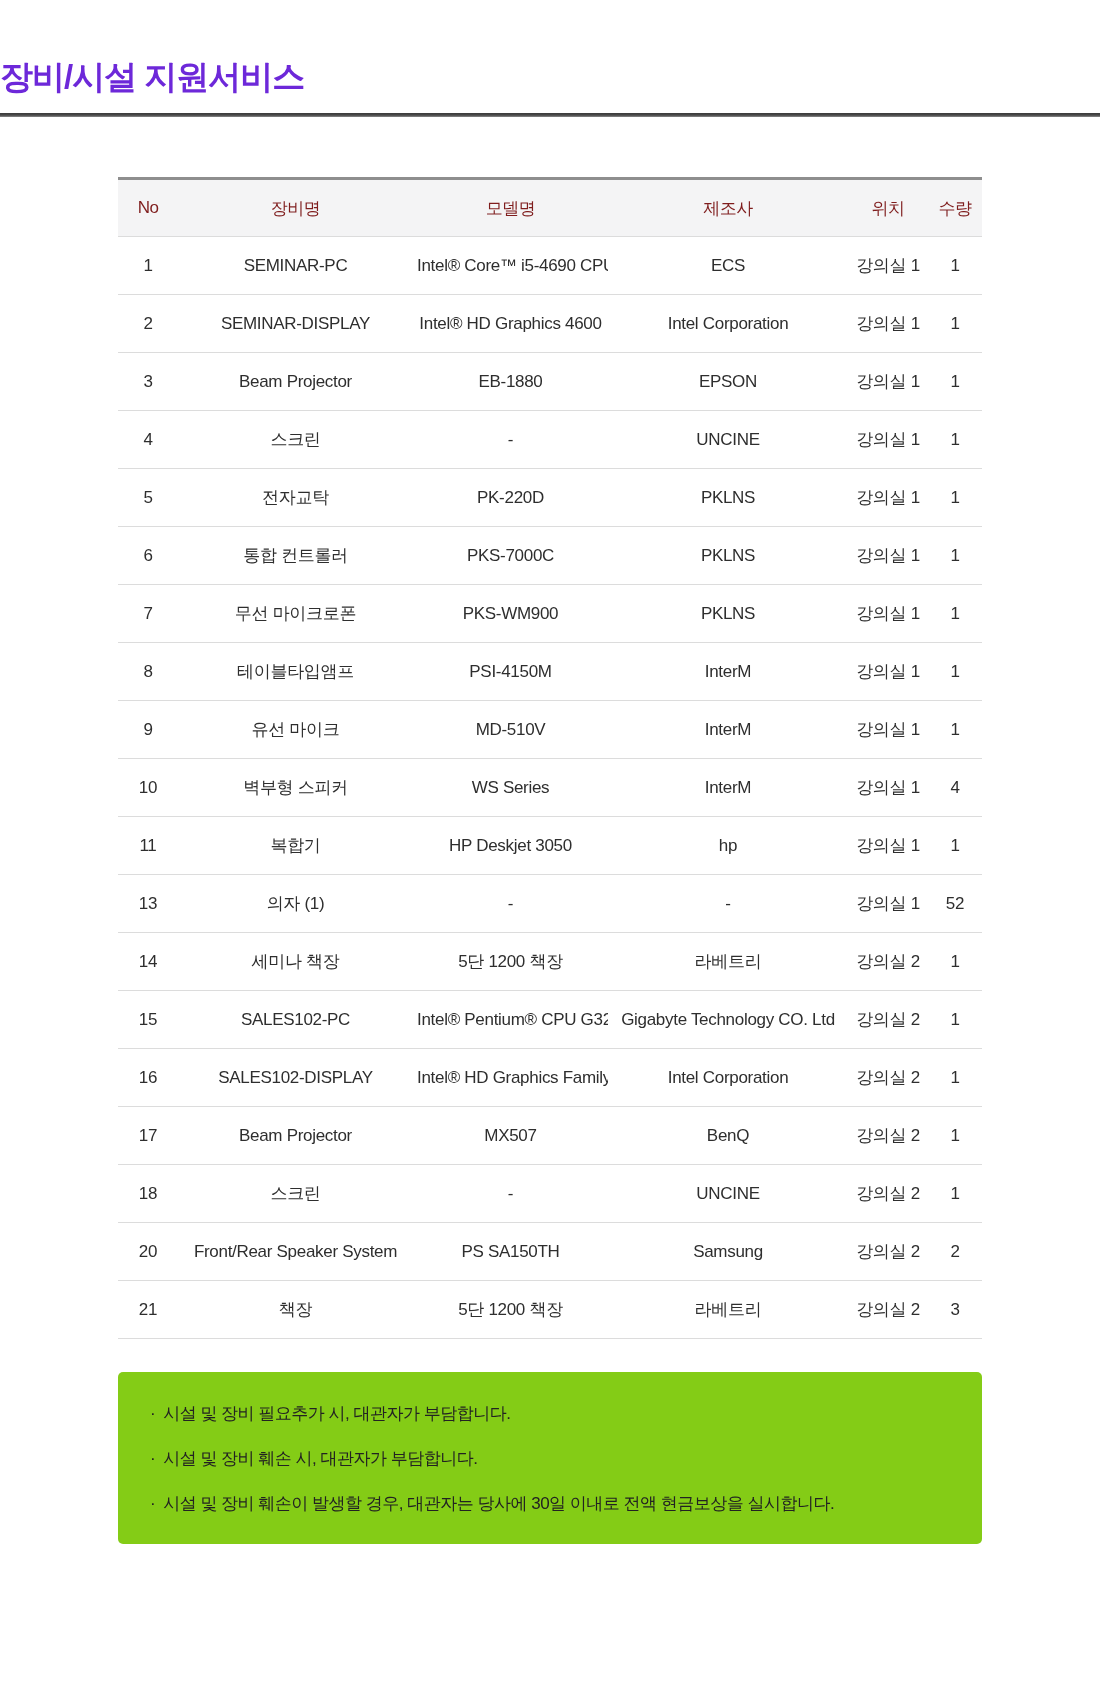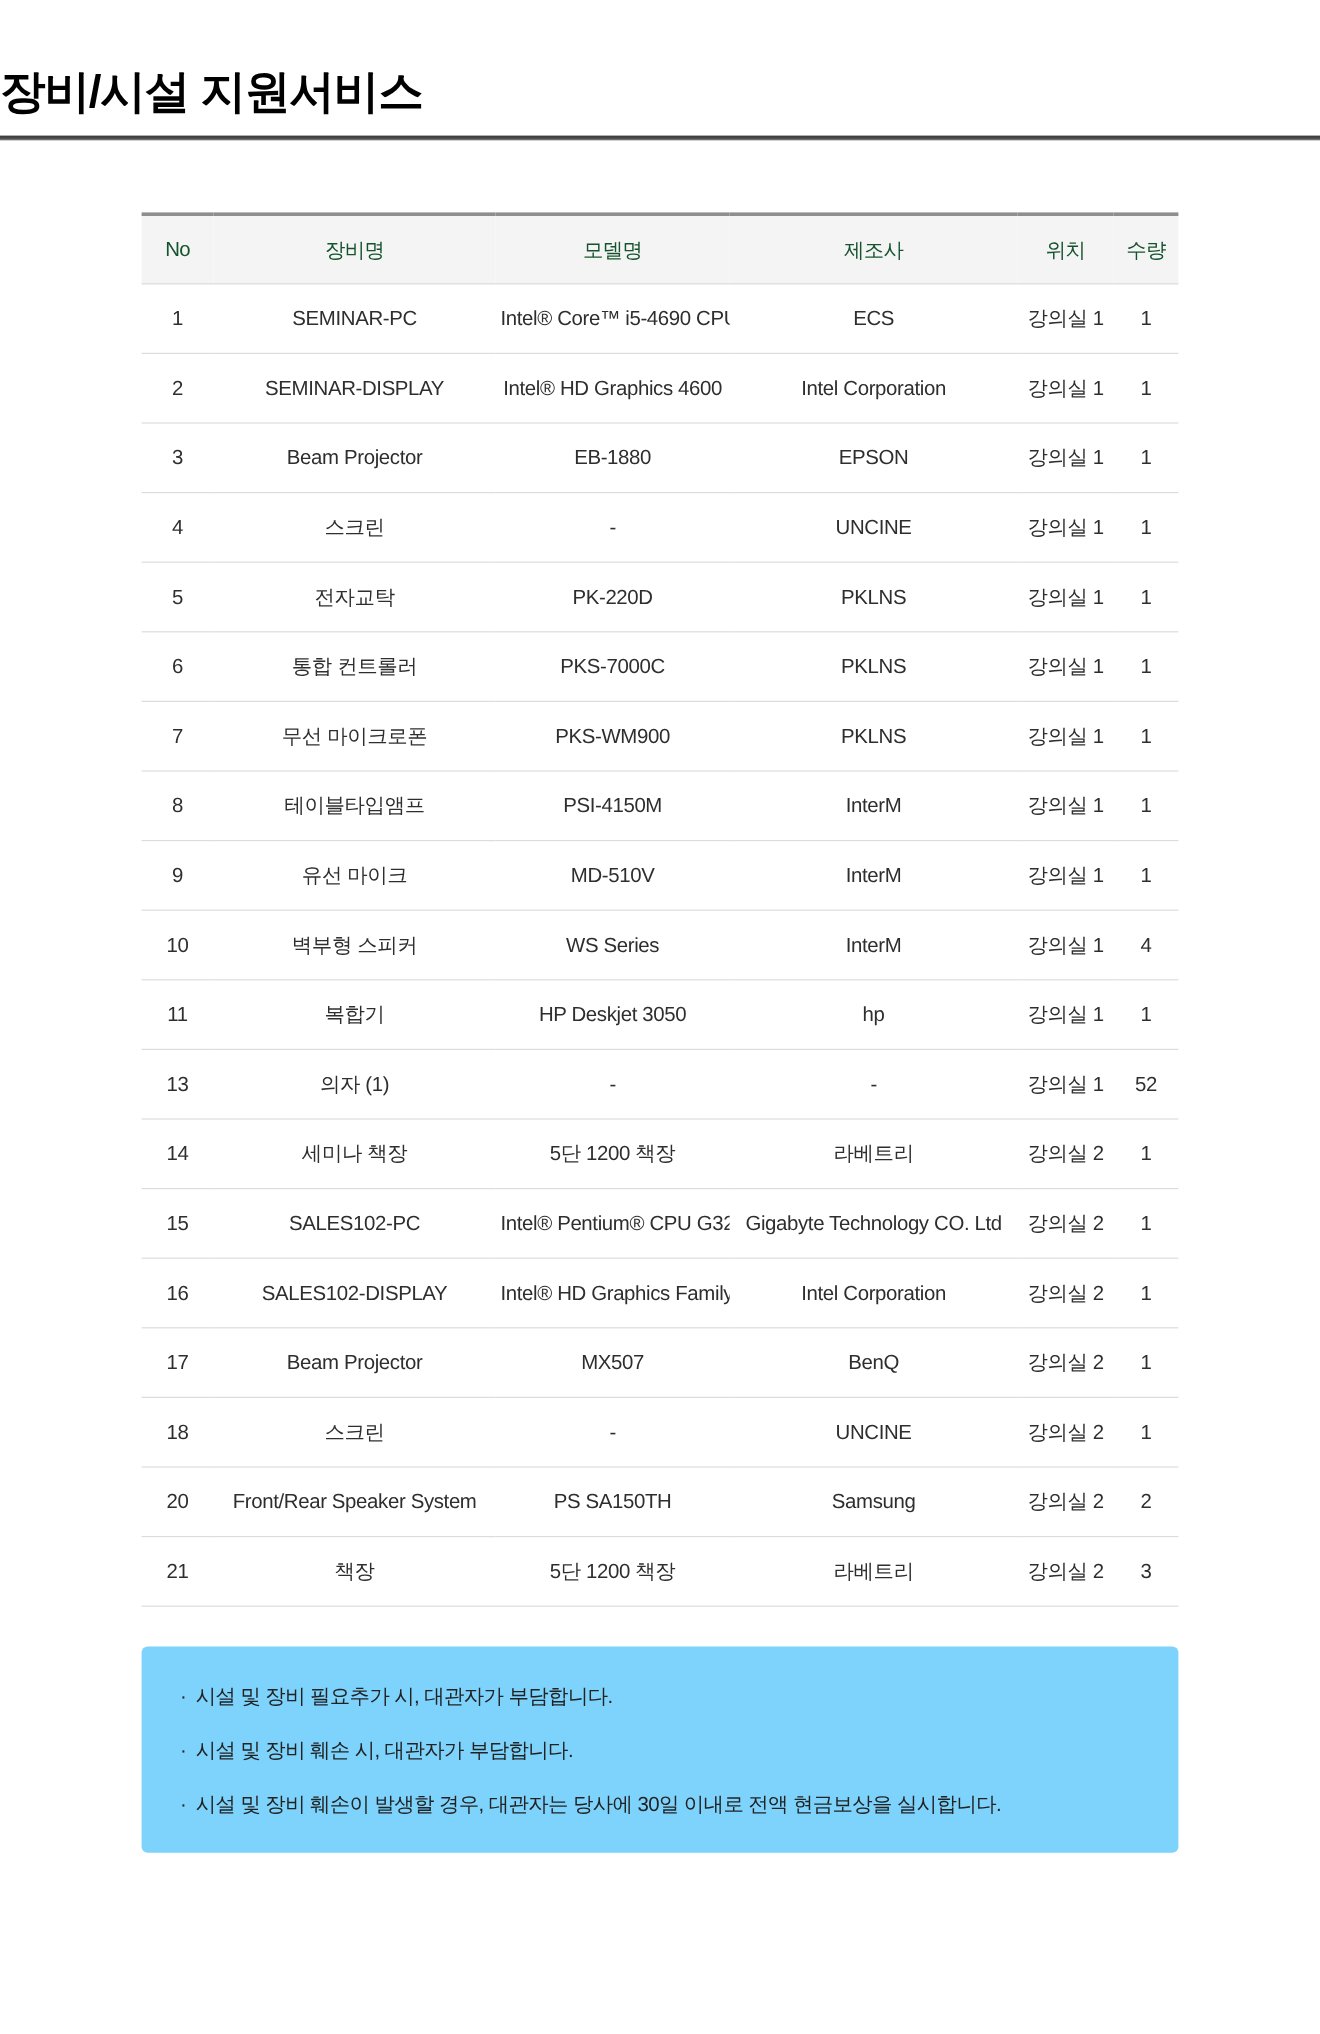--- a/index.html
+++ b/index.html
@@ -11,23 +11,23 @@
   }
   body {
     width: 1100px;
     height: 1695px;
     overflow: hidden;
     position: relative;
   }
   .page-title {
     margin: 58px 0 0 0;
     padding: 0;
-    font-size: 38px;
+    font-size: 33px;
     font-weight: 700;
-    color: #000000;
+    color: #6d28d9;
     letter-spacing: -1px;
     line-height: 38px;
   }
   .title-rule {
     width: 1100px;
     height: 4px;
     margin-top: 17px;
     background: linear-gradient(180deg, #3a3a3a 0%, #4a4a4a 55%, #8a8a8a 100%);
   }
   .content {
@@ -40,21 +40,21 @@
     border-collapse: collapse;
     table-layout: fixed;
   }
   table.equip-table thead th {
     background: #f4f4f5;
     border-top: 3px solid #8e8e8e;
     border-bottom: 1px solid #dcdcdc;
     height: 54px;
     font-size: 17px;
     font-weight: 400;
-    color: #14532d;
+    color: #7f1d1d;
     text-align: center;
     vertical-align: middle;
     letter-spacing: -0.5px;
   }
   table.equip-table tbody td {
     height: 57px;
     border-bottom: 1px solid #dcdcdc;
     font-size: 17px;
     font-weight: 400;
     color: #2e2e2e;
@@ -62,21 +62,21 @@
     vertical-align: middle;
     letter-spacing: -0.3px;
     padding: 0 4px;
     white-space: nowrap;
     overflow: hidden;
   }
   .notes-box {
     width: 804px;
     margin-top: 33px;
     padding: 30px 30px 28px 30px;
-    background: #7dd3fc;
+    background: #84cc16;
     border-radius: 5px;
     box-sizing: border-box;
     width: 864px;
   }
   .notes-box ul {
     list-style: none;
     margin: 0;
     padding: 0;
   }
   .notes-box li {

